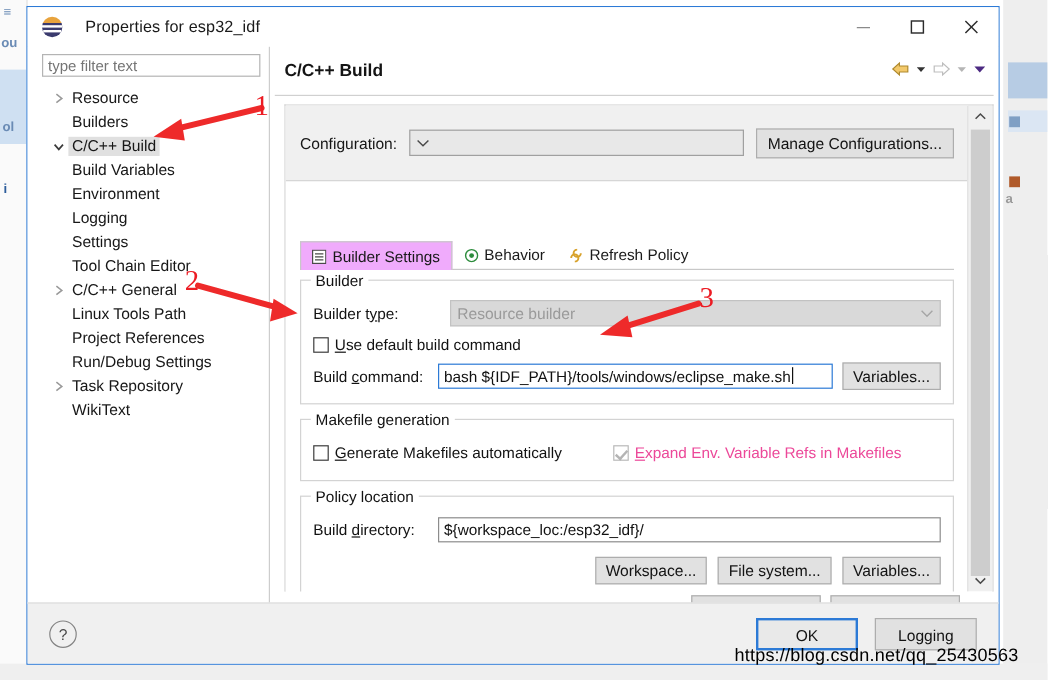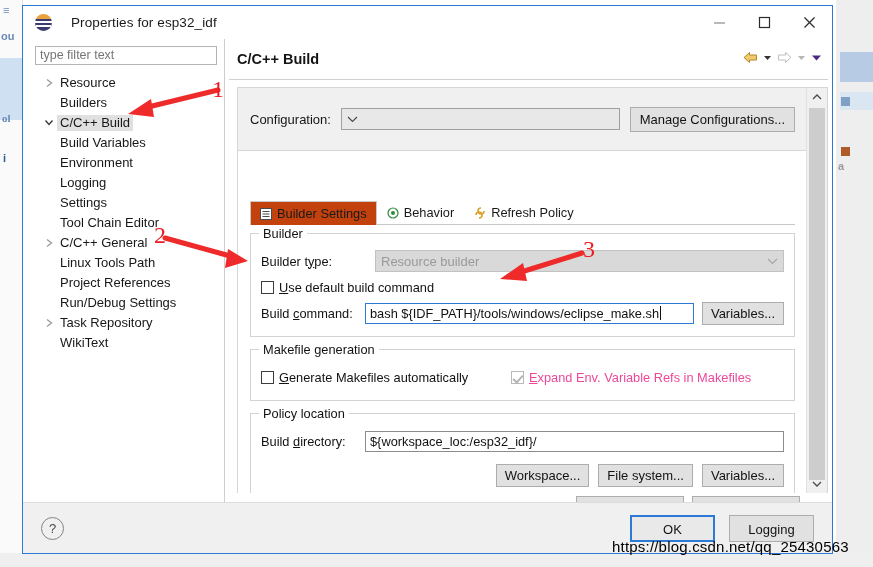--- a/index.html
+++ b/index.html
@@ -165,21 +165,21 @@
     position: relative; height: 24px; margin: 50px 12px 0 12px;
     border-bottom: 1px solid #c8c8c8;
     display: flex; align-items: flex-end;
   }
   .tab {
     height: 24px; display: flex; align-items: center; gap: 5px;
     padding: 0 9px; box-sizing: border-box;
     font-size: 12.8px; color: #1a1a1a;
     border: 1px solid transparent; border-bottom: none;
   }
-  .tab.active { background: #c2410c; border-color: #c8c8c8; margin-bottom: -1px; }
+  .tab.active { background: #f0abfc; border-color: #c8c8c8; margin-bottom: -1px; }
   .tab svg { display: block; }
 
   .groups { margin: 8px 12px 0 12px; }
   .group {
     position: relative; border: 1px solid #d3d3d3;
     margin-bottom: 12px; padding: 14px 10px 10px 10px;
   }
   .group-title {
     position: absolute; left: 8px; top: -8px; background: #ffffff;
     padding: 0 4px; font-size: 12.8px; color: #121212;
@@ -277,21 +277,21 @@
 </style>
 </head>
 <body>
 
 <div id="root">
 
   <div class="bg-strip bg-left-col"></div>
   <div class="bg-strip bg-left-sel"></div>
   <div class="bg-glyph" style="left:3px; top:4px;">≡</div>
   <div class="bg-glyph" style="left:1px; top:30px;">ou</div>
-  <div class="bg-glyph" style="left:2px; top:112px;font-family:Liberation Serif, serif;">ol</div>
+  <div class="bg-glyph" style="left:2px; top:100px;">ol</div>
   <div class="bg-glyph" style="left:3px; top:152px; color:#2c5d9b;">i</div>
   <div class="bg-strip bg-right-col"></div>
   <div class="bg-strip bg-right-sel"></div>
   <div class="bg-strip bg-right-sel2"></div>
   <div class="bg-tinyicon" style="left:841px; top:97px; background:#7f9fc4;"></div>
   <div class="bg-tinyicon" style="left:841px; top:147px; background:#b05a2a;"></div>
   <div class="bg-glyph" style="left:838px; top:160px; color:#9a9a9a;">a</div>
   <div class="bg-strip bg-bottom"></div>
 
   <div id="dialog">

